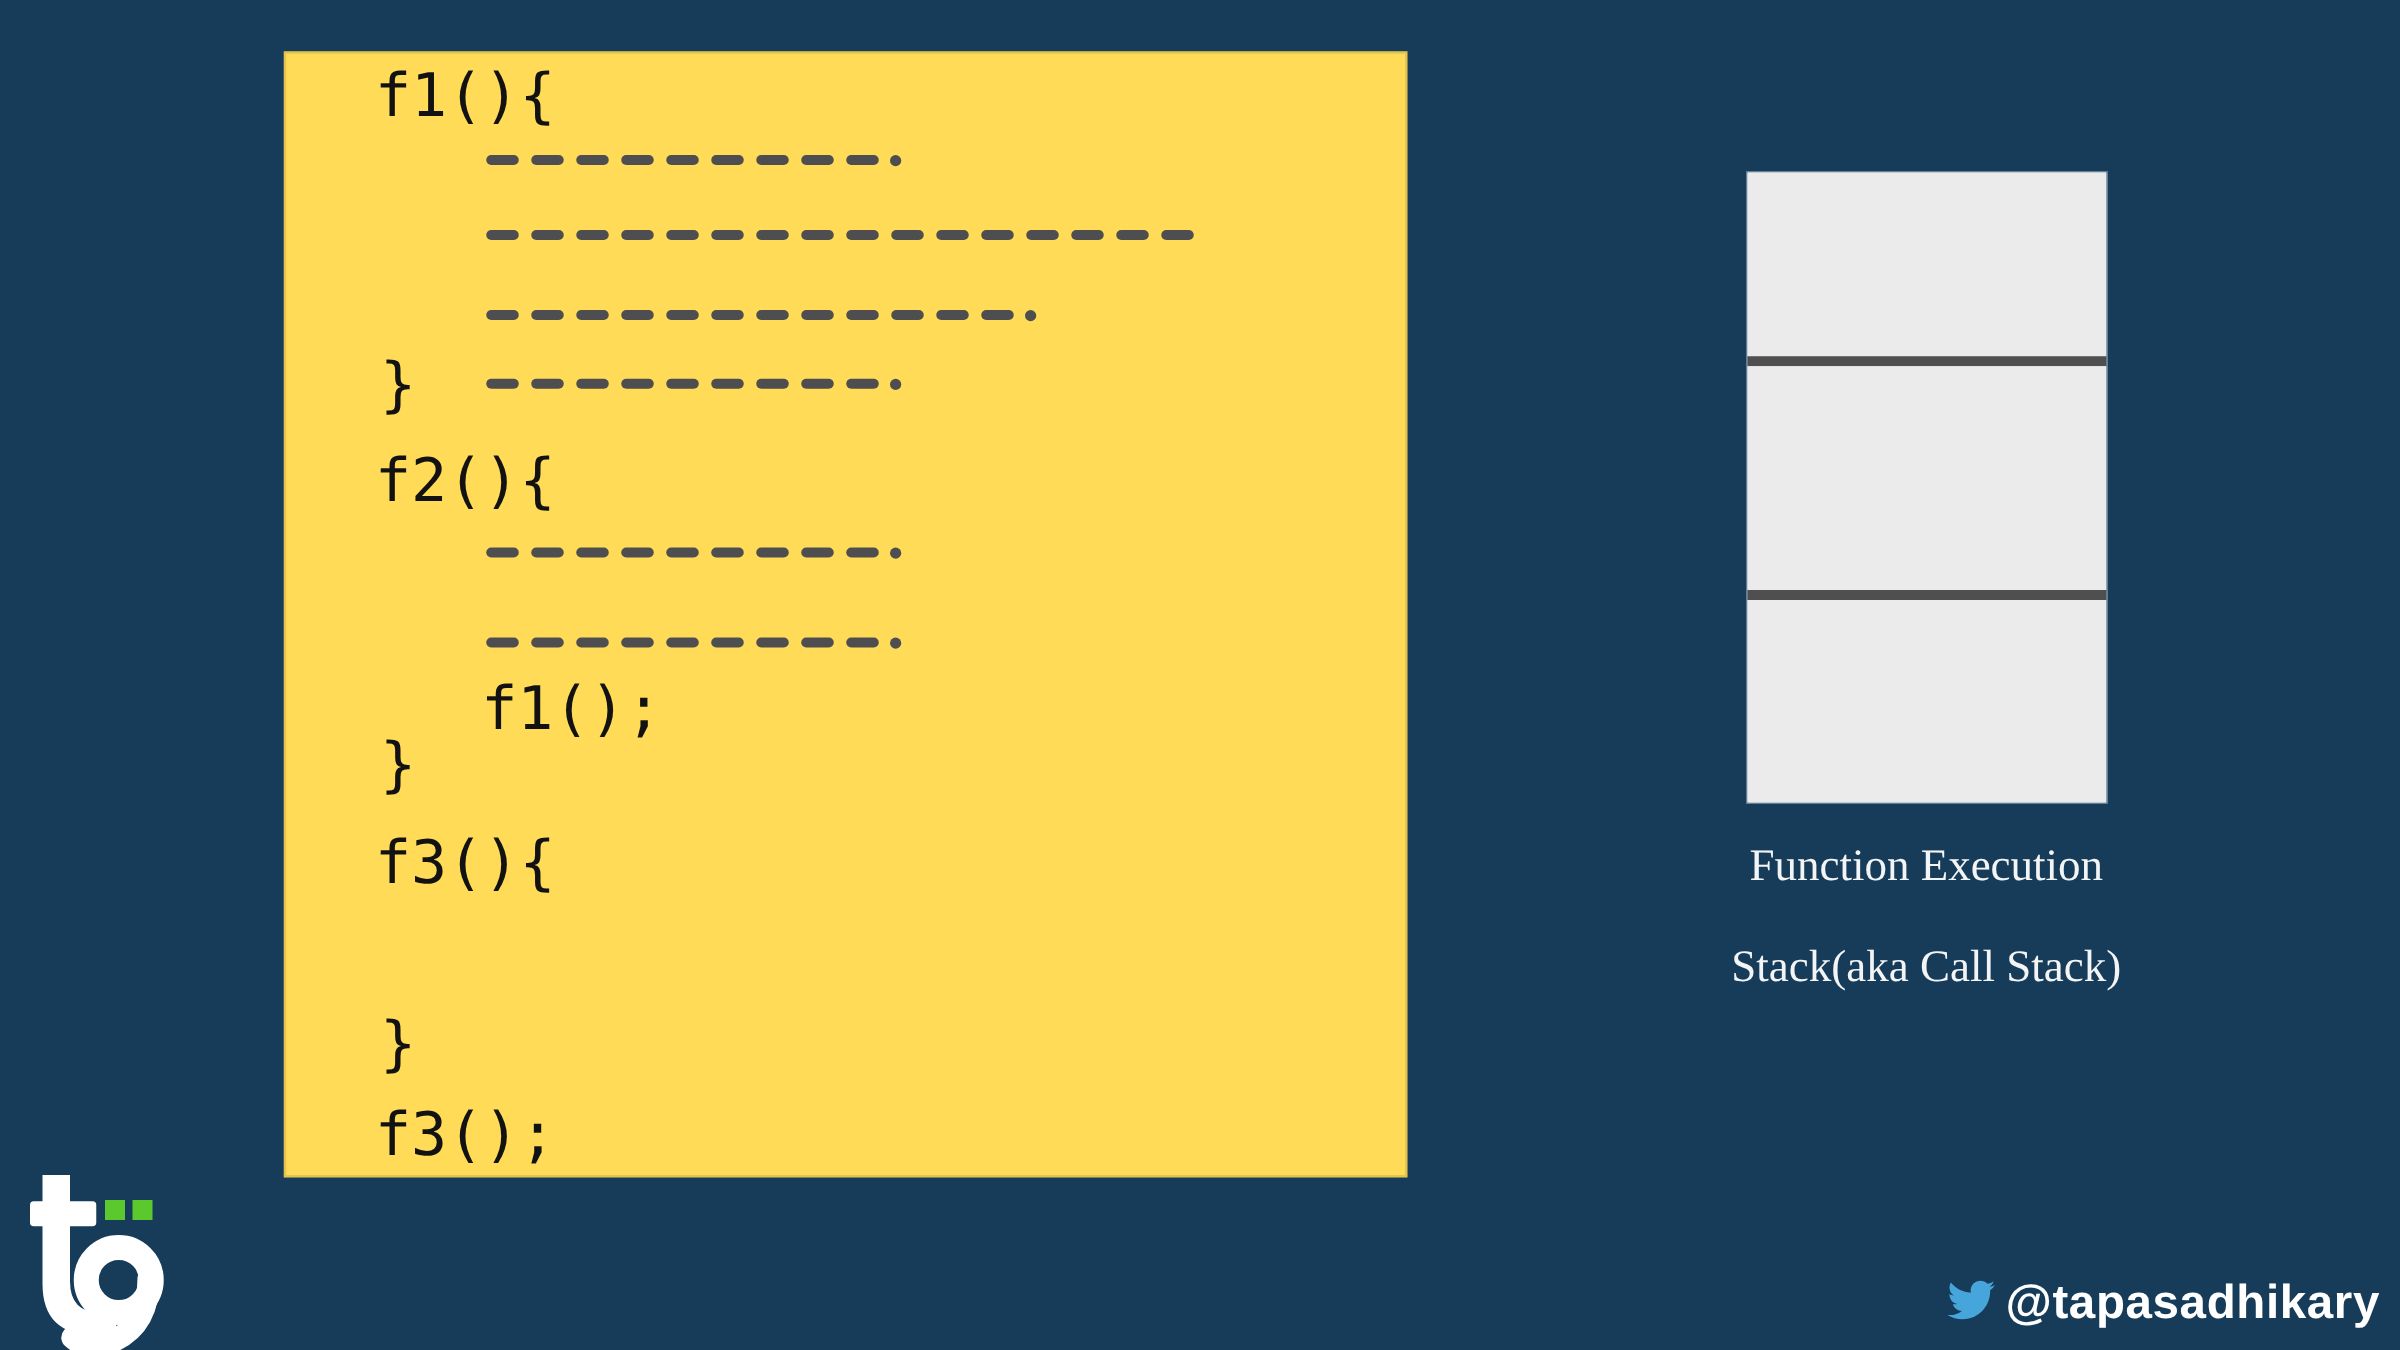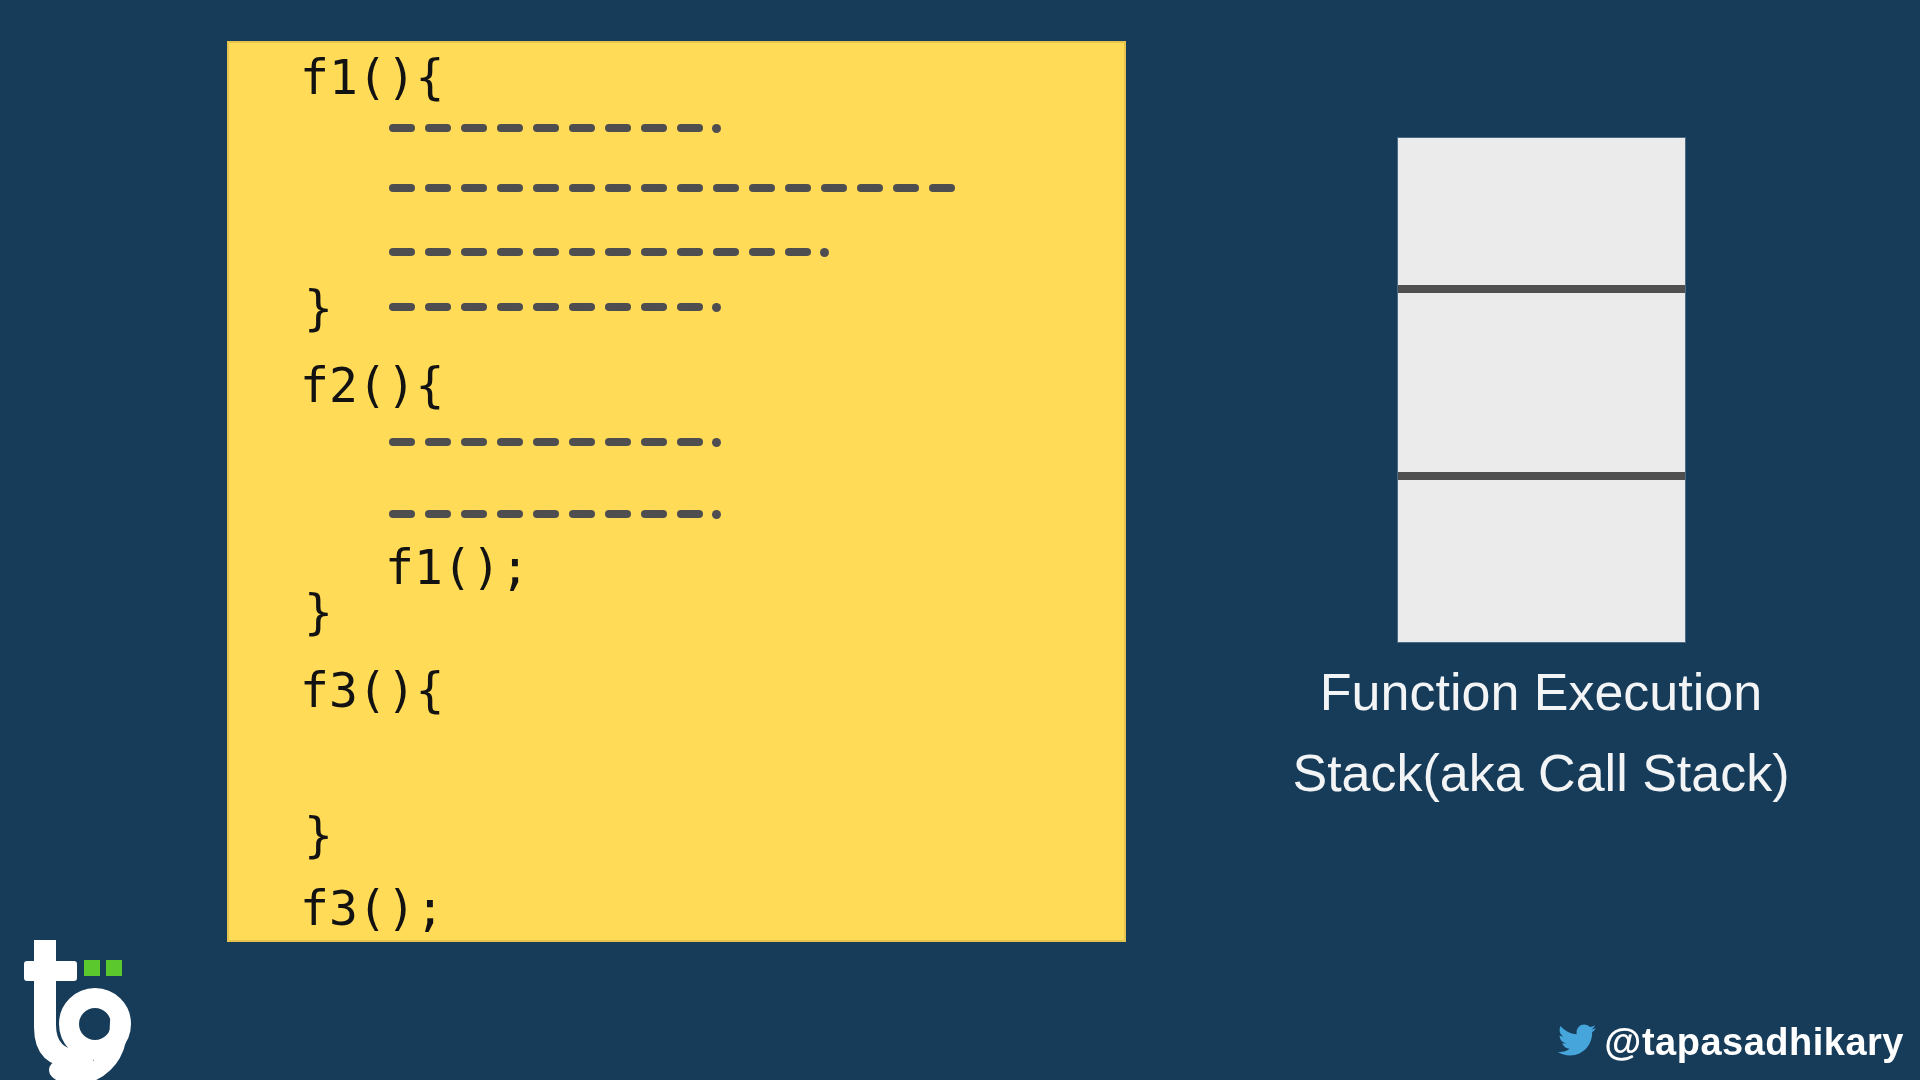--- a/index.html
+++ b/index.html
@@ -54,22 +54,22 @@
   }
   .frame{background:var(--stack-fill);}
   .frame.f1{height:147px;}
   .frame.f2{height:179px;}
   .frame.f3{flex:1;}
   .sdiv{height:8px;background:var(--stack-div);flex:none;}
 
   .caption{
     position:absolute;left:1191px;top:648px;width:700px;
     text-align:center;color:var(--caption);
-    font-family:Liberation Sans, sans-serif;
-    font-size:52px;line-height:81px;font-weight:400;
+    font-family:Liberation Serif, serif;
+    font-size:36px;line-height:81px;font-weight:400;
   }
 
   
   .logo{position:absolute;left:18px;top:928px;width:128px;height:152px;}
   .twitter{
     position:absolute;right:16px;bottom:20px;
     display:flex;align-items:flex-start;gap:5px;
   }
   .twitter .handle{
     color:var(--white);font-family:"Liberation Sans",sans-serif;

